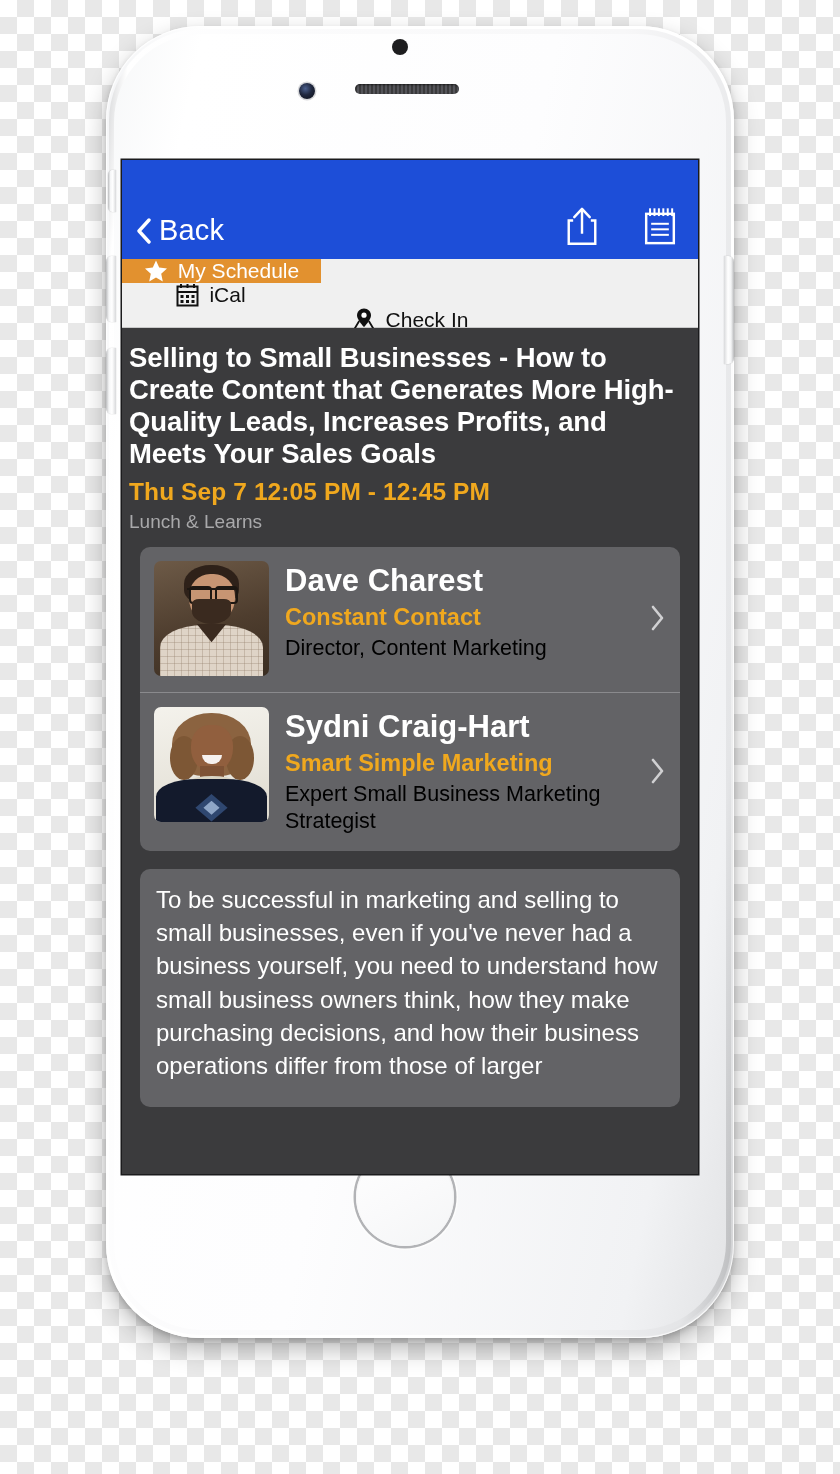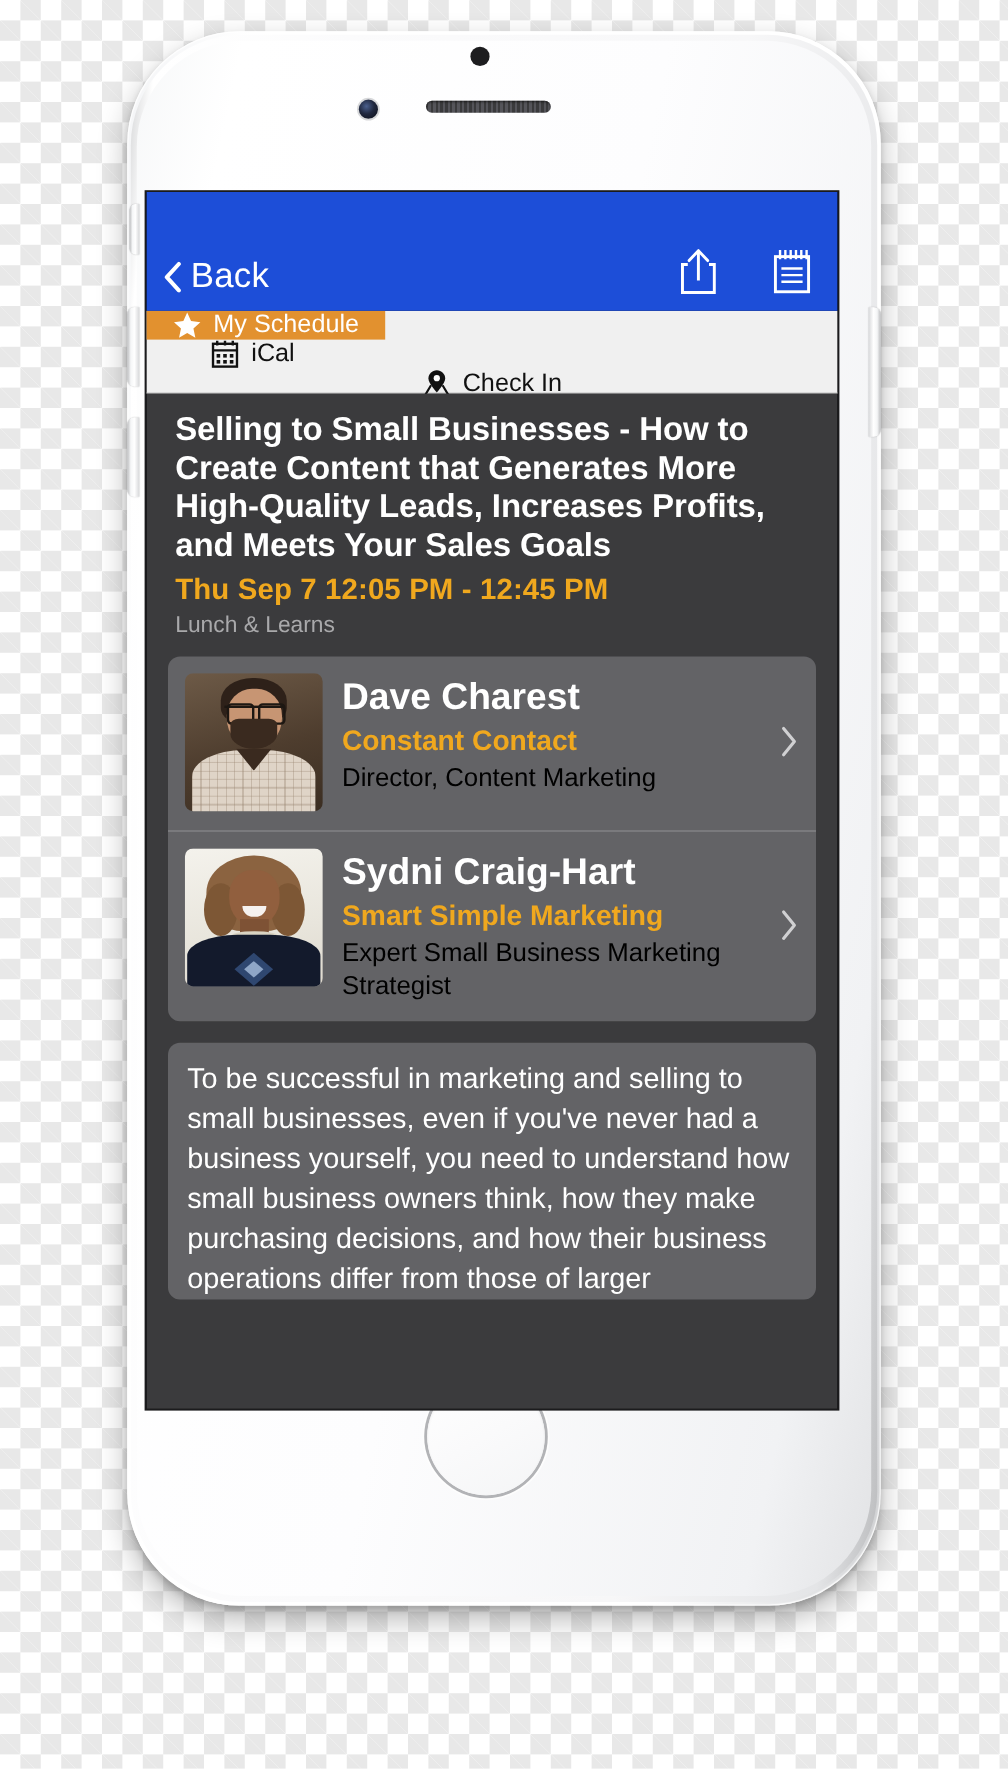--- a/index.html
+++ b/index.html
@@ -216,21 +216,21 @@
 
   
   .content {
     background: #3b3b3d;
     height: 847px;
     overflow: hidden;
     position: relative;
   }
 
   .event-head {
-    padding: 14px 20px 6px 24px;
+    padding: 14px 20px 6px 7px;
   }
   .event-title {
     color: #ffffff;
     font-size: 27.5px;
     font-weight: bold;
     line-height: 1.16;
     letter-spacing: -0.1px;
     margin: 0 0 8px 0;
   }
   .event-time {
@@ -297,21 +297,21 @@
     width: 16px;
     height: 28px;
     align-self: center;
     margin-left: 8px;
   }
 
   .desc-card {
     margin: 18px 18px 0 18px;
     background: #636366;
     border-radius: 10px;
-    padding: 14px 16px 0 16px;
+    padding: 14px 16px 24px 16px;
     color: #ffffff;
     font-size: 24px;
     line-height: 1.39;
   }
 
   
   .av1 { position:absolute; inset:0; background: linear-gradient(165deg,#6d5a47 0%, #4e3d2e 55%, #3b2e22 100%); }
   .av1 .hair { position:absolute; left:26%; top:4%; width:48%; height:34%; border-radius:48% 48% 36% 36%; background:#2e2119; }
   .av1 .face { position:absolute; left:30%; top:12%; width:40%; height:42%; border-radius:46% 46% 50% 50%; background:#c79573; }
   .av1 .beard{ position:absolute; left:33%; top:33%; width:34%; height:22%; border-radius:20% 20% 55% 55%; background:#3a2a1f; }

